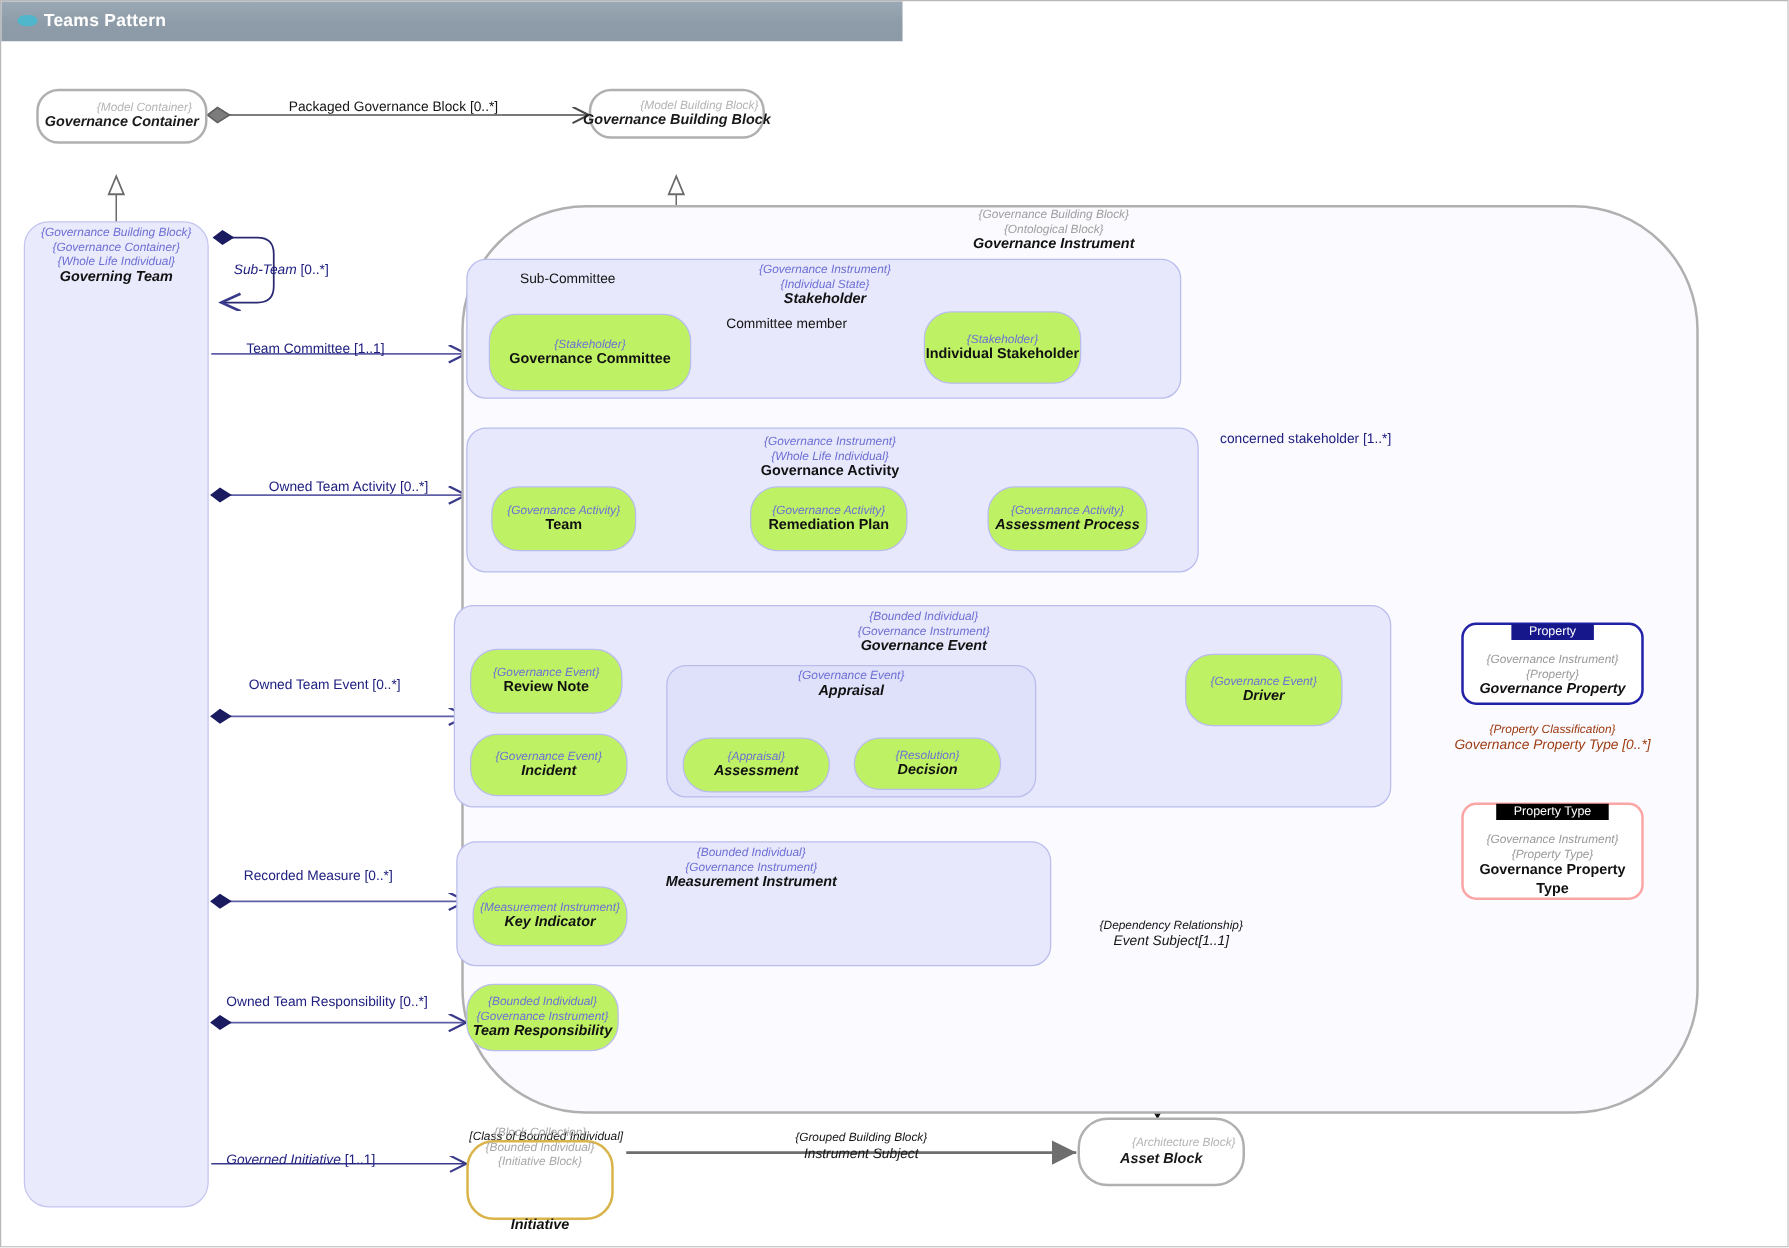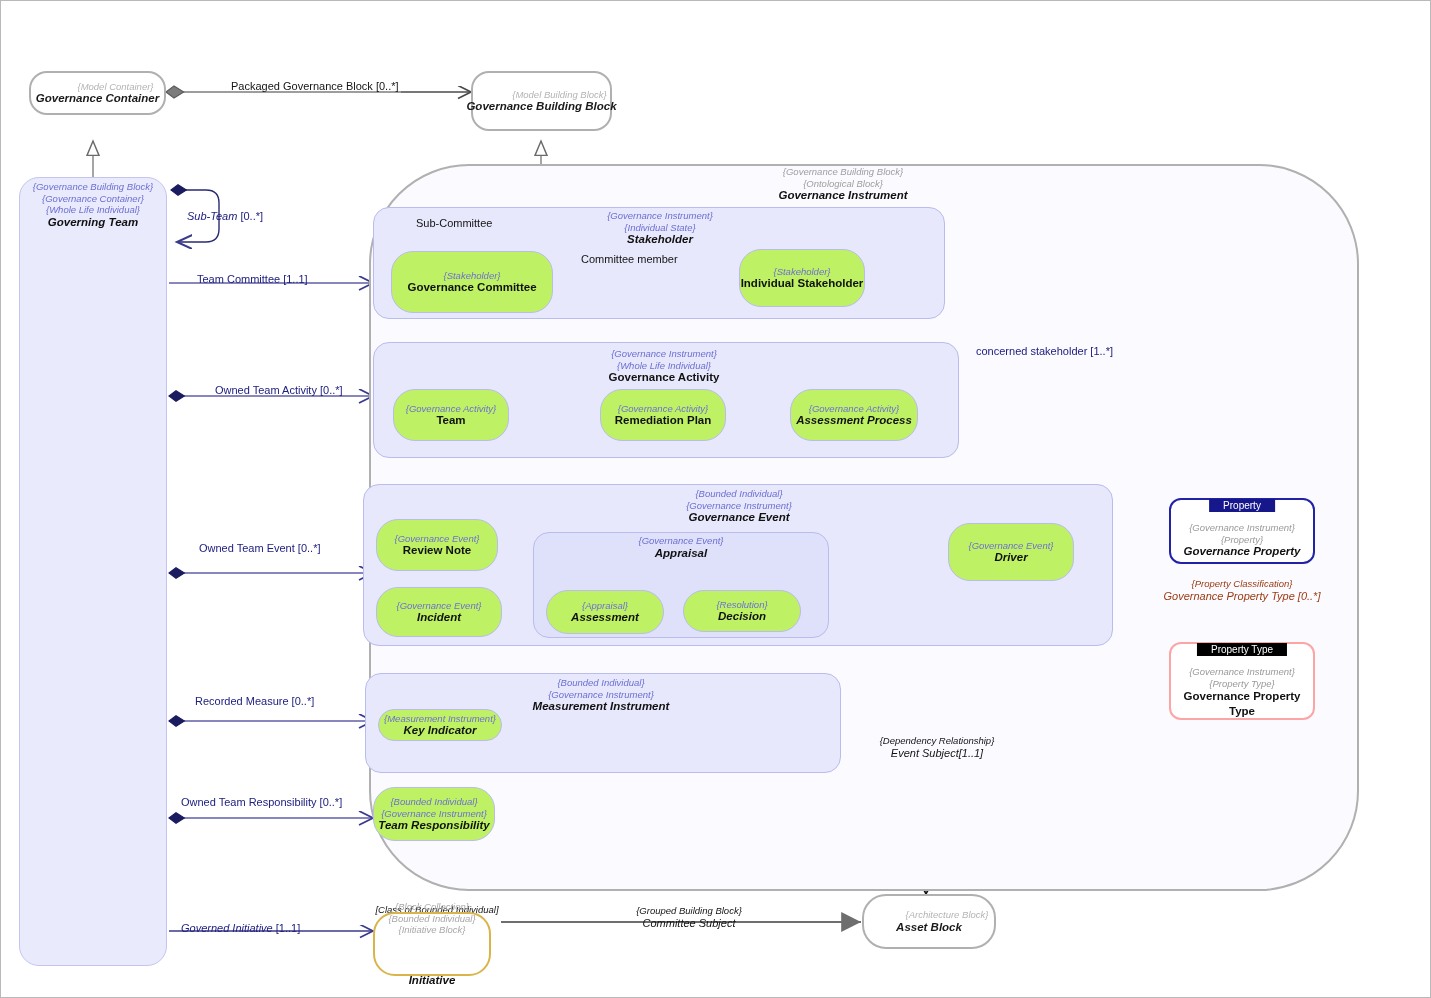--- a/index.html
+++ b/index.html
@@ -81,20 +81,24 @@
   .cap .t{font-size:11.5px;font-weight:bold;color:#111111;display:block;line-height:13px;}
   .cap .t.ital{font-style:italic;}
 
   svg.edges{position:absolute;left:0;top:0;width:1431px;height:998px;pointer-events:none;}
 </style>
 </head>
 <body>
 
 <div id="canvas">
 
+  <div id="titlebar">
+    <div class="tb-icon"></div>
+    <div class="tb-text">Teams Pattern</div>
+  </div>
 
   <svg class="edges" viewBox="0 0 1431 998">
     <defs>
       <marker id="openArrGrey" markerWidth="14" markerHeight="14" refX="11" refY="5" orient="auto">
         <path d="M1,0 L11,5 L1,10" fill="none" stroke="#4a4a4a" stroke-width="1.3"></path>
       </marker>
       <marker id="openArrBlue" markerWidth="14" markerHeight="14" refX="11" refY="5" orient="auto">
         <path d="M1,0 L11,5 L1,10" fill="none" stroke="#3a3a8c" stroke-width="1.3"></path>
       </marker>
       <marker id="openArrBlueL" markerWidth="14" markerHeight="14" refX="11" refY="5" orient="auto">
@@ -158,21 +162,21 @@
     <line x1="500" y1="921" x2="860" y2="921" stroke="#6e6e6e" stroke-width="2.2" marker-end="url(#solidArrGrey)"></line>
 
     <path d="M1241,563 L1241,640" fill="none" stroke="#4a4a4a" stroke-width="1.2" marker-end="url(#dblArrBlack)"></path>
   </svg>
 
   <div class="node greybox" style="left:28px;top:70px;width:137px;height:44px;">
     <div class="stereo">{Model Container}</div>
     <div class="nname ital">Governance Container</div>
   </div>
 
-  <div class="node greybox" style="left:470px;top:70px;width:141px;height:60px;">
+  <div class="node greybox" style="left:470px;top:70px;width:141px;height:40px;">
     <div class="stereo">{Model Building Block}</div>
     <div class="nname ital">Governance Building Block</div>
   </div>
 
   <div class="lbl dark" style="left:230px;top:79px;">
     <span class="m">Packaged Governance Block [0..*]</span>
   </div>
 
   <div class="outerbox" style="left:368px;top:163px;width:990px;height:727px;"></div>
 
@@ -288,21 +292,21 @@
     <div class="stereo">{Resolution}</div>
     <div class="nname ital">Decision</div>
   </div>
 
   <div class="grp" style="left:364px;top:672px;width:476px;height:100px;"></div>
   <div class="cap" style="left:520px;top:676px;width:160px;">
     <span class="s">{Bounded Individual}</span>
     <span class="s">{Governance Instrument}</span>
     <span class="t ital">Measurement Instrument</span>
   </div>
-  <div class="node leaf" style="left:377px;top:708px;width:124px;height:32px;">
+  <div class="node leaf" style="left:377px;top:708px;width:124px;height:48px;">
     <div class="stereo">{Measurement Instrument}</div>
     <div class="nname ital">Key Indicator</div>
   </div>
 
   <div class="node leaf" style="left:372px;top:786px;width:122px;height:54px;">
     <div class="stereo">{Bounded Individual}</div>
     <div class="stereo">{Governance Instrument}</div>
     <div class="nname ital">Team Responsibility</div>
   </div>
 
@@ -344,21 +348,21 @@
 
   <div class="node goldbox" style="left:372px;top:911px;width:118px;height:64px;">
     <div class="stereo">{Block Collection}</div>
     <div class="stereo">{Bounded Individual}</div>
     <div class="stereo">{Initiative Block}</div>
     <div class="nname ital">Initiative</div>
   </div>
 
   <div class="lbl dark" style="left:608px;top:904px;width:160px;">
     <span class="s">{Grouped Building Block}</span>
-    <span class="m ital">Committee Subject</span>
+    <span class="m ital">Instrument Subject</span>
   </div>
 
   <div class="node greybox" style="left:861px;top:893px;width:134px;height:55px;border-radius:24px;">
     <div class="stereo">{Architecture Block}</div>
     <div class="nname ital">Asset Block</div>
   </div>
 
 </div>
 
 </body></html>

